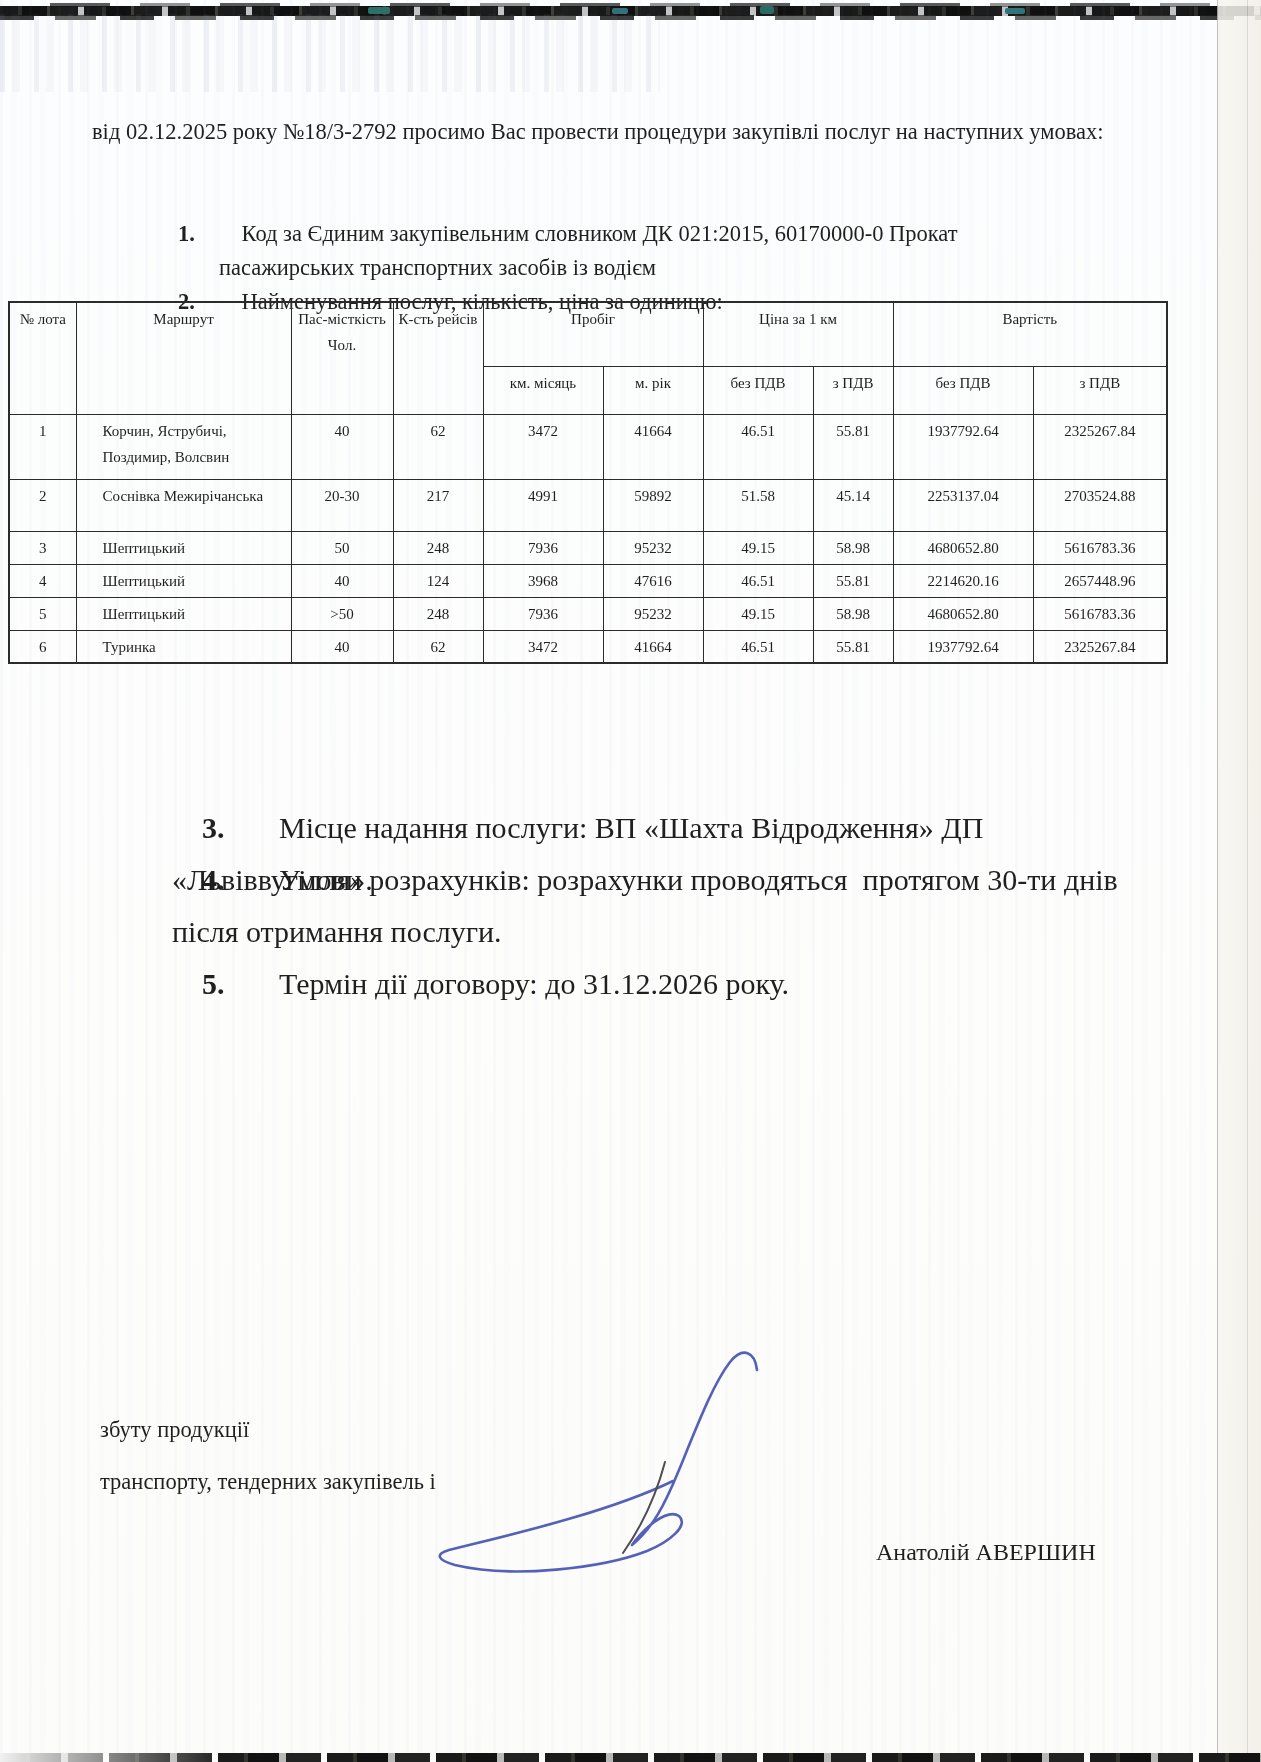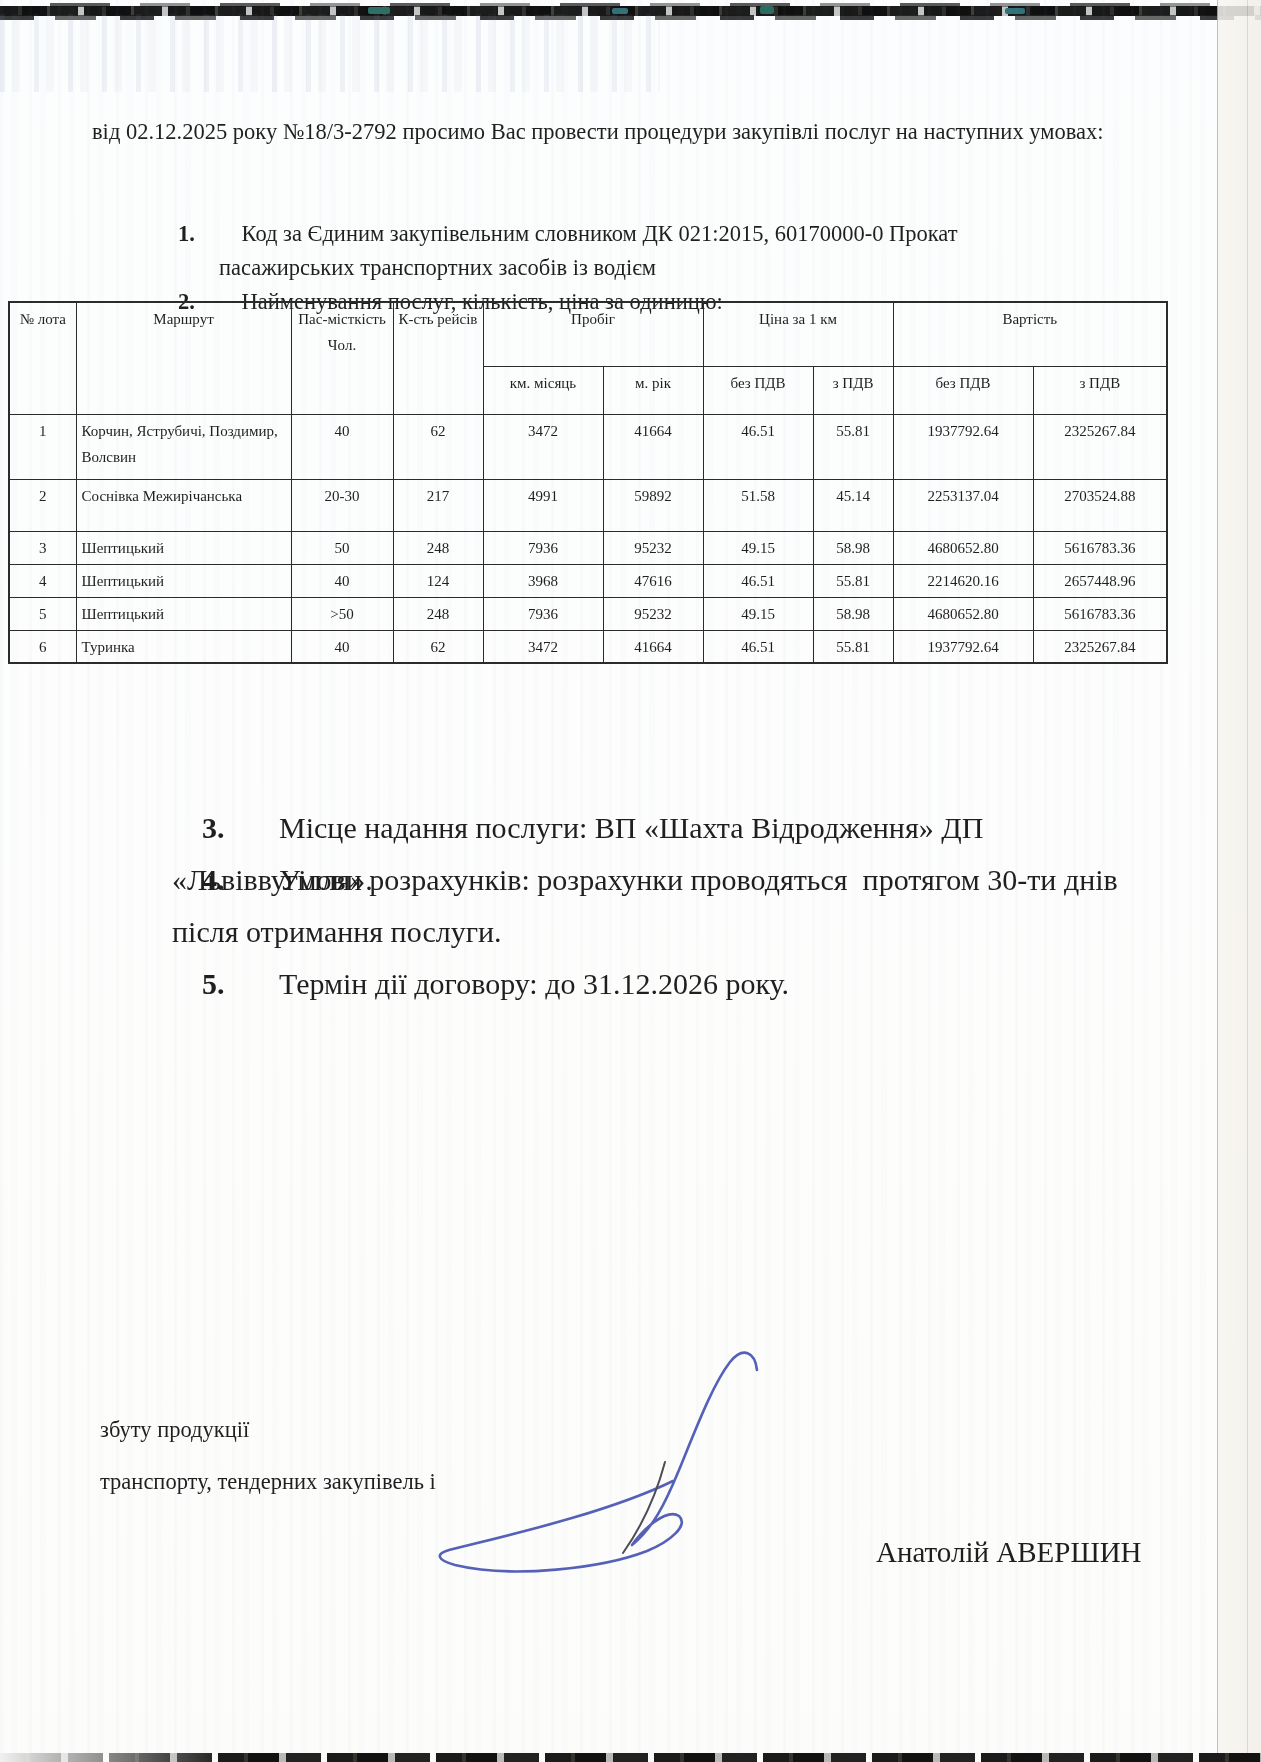--- a/index.html
+++ b/index.html
@@ -43,29 +43,29 @@
   .li-bot .num{display:inline-block;width:77px;font-weight:bold;}
   #item3{top:750px;}
   #item4{top:802px;font-family:Liberation Serif, serif;}
   #item5{top:906px;}
 
   
   table.svc{position:absolute;left:8px;top:301px;width:1158px;table-layout:fixed;
     border-collapse:collapse;border:2px solid #2b2b2b;font-size:15px;}
   table.svc th,table.svc td{border:1.5px solid #2b2b2b;vertical-align:top;
     padding:3px 4px 2px 4px;text-align:center;font-weight:normal;line-height:26px;overflow:hidden;}
-  table.svc td.route{text-align:left;padding-left:5px;}
+  table.svc td.route{text-align:left;padding-left:26px;}
   table.svc .narrow span{display:inline-block;max-width:74px;}
   tr.h1{height:64px;} tr.h2{height:48px;}
   tr.r1{height:65px;} tr.r2{height:52px;}
   tr.r3,tr.r4,tr.r5,tr.r6{height:33px;}
 
   
   .sig-title{position:absolute;left:100px;top:1404px;width:440px;font-size:22.5px;line-height:52px;}
-  .sig-name{position:absolute;left:876px;top:1526px;font-size:29px;line-height:52px;}
+  .sig-name{position:absolute;left:876px;top:1526px;font-size:24px;line-height:52px;}
   .sig-svg{position:absolute;left:425px;top:1340px;}
 </style>
 </head>
 <body>
 
 <div class="page">
 
   <div class="scan-band-top">
     <span class="speck" style="left:368px;top:1px;width:22px;height:7px;background:#2e6f66;"></span>
     <span class="speck" style="left:612px;top:2px;width:16px;height:6px;background:#35707a;"></span>

